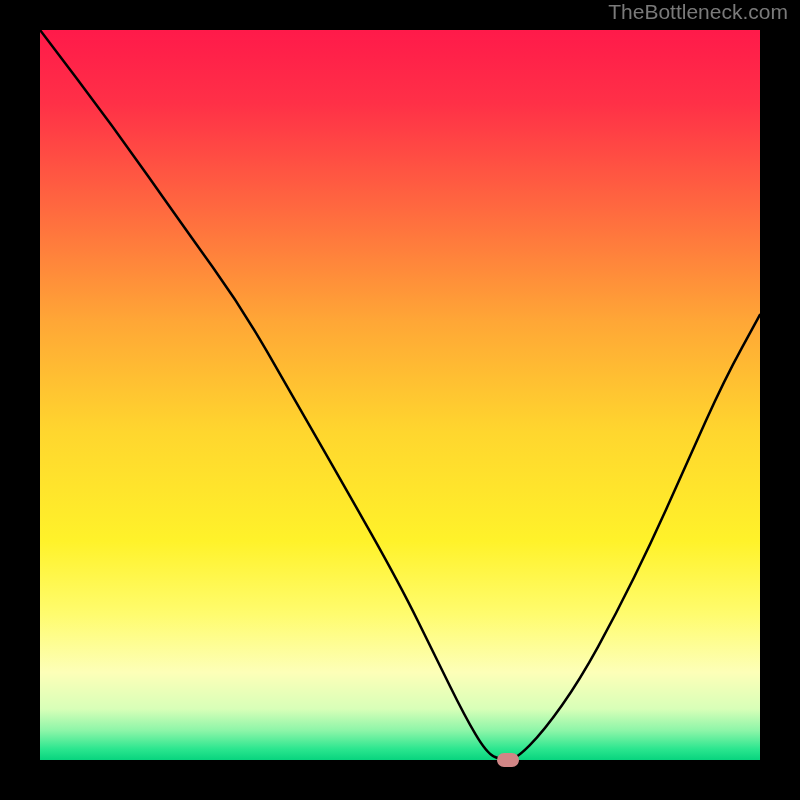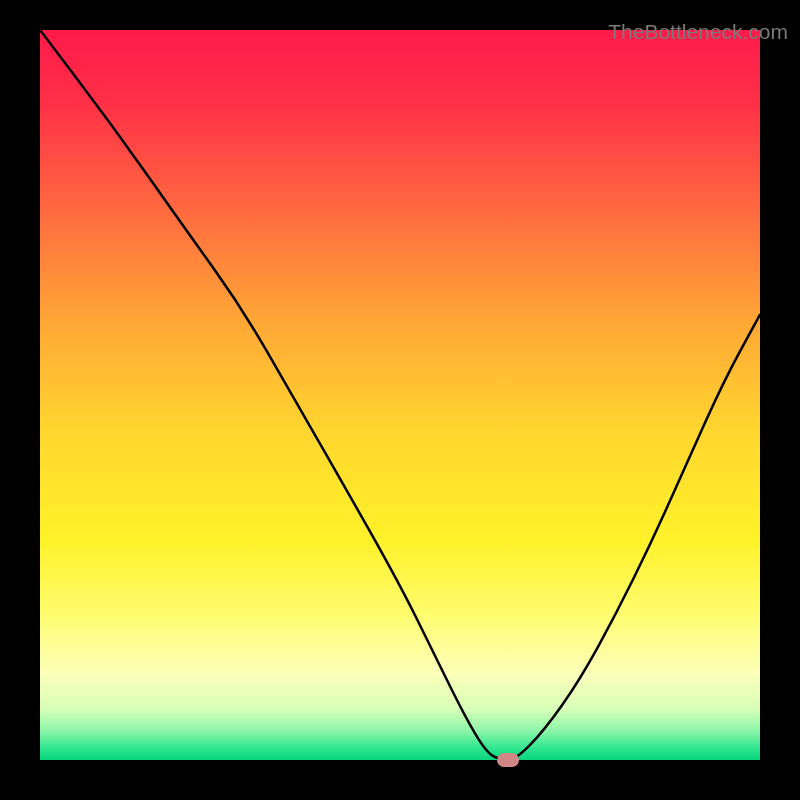--- a/index.html
+++ b/index.html
@@ -12,21 +12,21 @@
     font-family: Arial, sans-serif;
   }
   .chart-container {
     position: relative;
     width: 800px;
     height: 800px;
     background: #000;
   }
   .watermark {
     position: absolute;
-    top: 20px;
+    top: 0;
     right: 12px;
     color: #7a7a7a;
     font-size: 21px;
     font-weight: 500;
     z-index: 10;
   }
   .plot-area {
     position: absolute;
     left: 40px;
     top: 30px;

